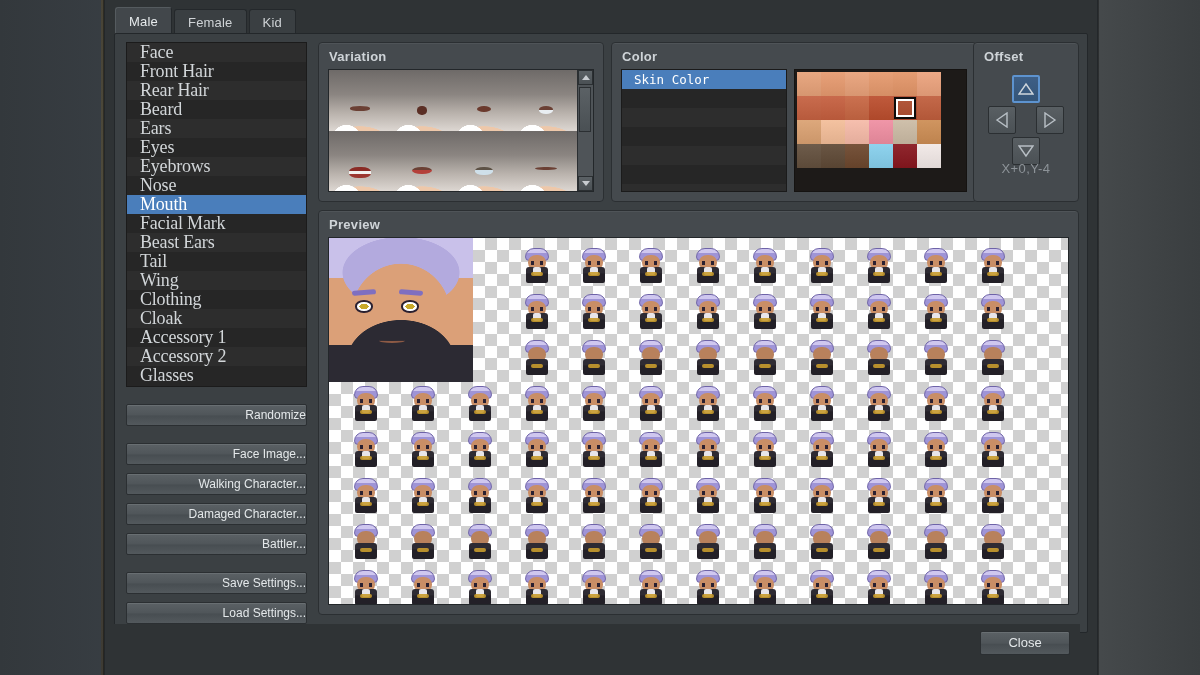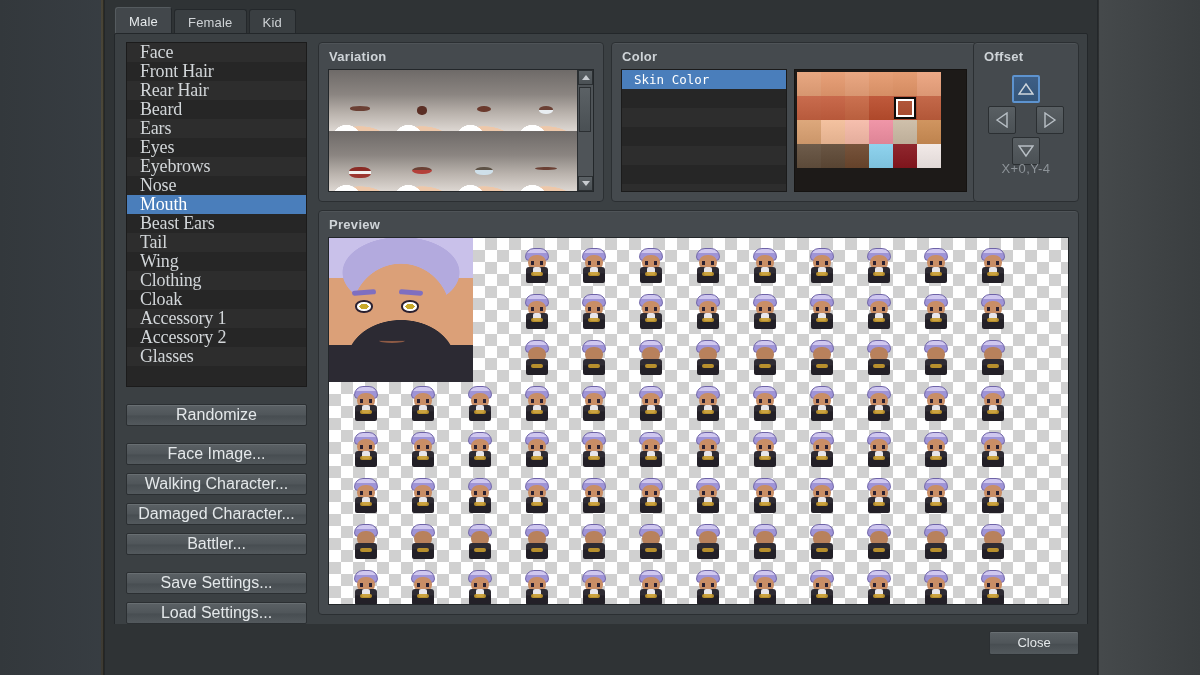--- a/index.html
+++ b/index.html
@@ -83,21 +83,21 @@
   .parts-item:nth-child(odd) { background:#2d2d2d; }
   .parts-item:nth-child(even){ background:#262626; }
   .parts-item.selected { background:#4a7ebb; color:#ffffff; }
 
   .btn {
     display:block; width:100%; height:22px; line-height:20px;
     margin-top:8px;
     background: linear-gradient(180deg,#5b6165 0%,#4f5559 52%,#474d51 53%,#53595d 100%);
     border:1px solid #2b2f32;
     border-radius:2px;
-    color:#e4e8ea; font-size:16px; text-align:center;
+    color:#e4e8ea; font-size:12px; text-align:right;
     box-shadow: inset 0 1px 0 rgba(255,255,255,.09);
   }
   .gap-lg { margin-top:17px; }
 
   
   .group {
     position:absolute;
     background:#454a4e;
     border:1px solid #2b2f32;
     border-radius:4px;
@@ -280,21 +280,21 @@
     position:absolute; left:13px; top:21px; width:8px; height:8px;
     background:#e8e6ea; border-radius:2px;
   }
   .sprite .gold {
     position:absolute; left:11px; top:26px; width:12px; height:4px;
     background:#c89b2e; border-radius:2px; opacity:.9;
   }
   .sprite.back .head { background:#b8815c; }
 
   
-  #bottombar { position:absolute; left:0; right:8px; bottom:0; height:51px; background:#2f3335; }
+  #bottombar { position:absolute; left:0; right:17px; bottom:0; height:51px; background:#2f3335; }
   #close-btn {
     position:absolute; right:10px; top:7px; width:90px; height:24px; line-height:22px;
     background: linear-gradient(180deg,#5b6165 0%,#4f5559 52%,#474d51 53%,#53595d 100%);
     border:1px solid #2b2f32; border-radius:2px;
     color:#e4e8ea; font-size:13px; text-align:center;
     box-shadow: inset 0 1px 0 rgba(255,255,255,.09);
   }
 </style>
 </head>
 <body>
@@ -323,20 +323,21 @@
       <div class="parts-list" id="parts-list">
           <div class="parts-item">Face</div>
           <div class="parts-item">Front Hair</div>
           <div class="parts-item">Rear Hair</div>
           <div class="parts-item">Beard</div>
           <div class="parts-item">Ears</div>
           <div class="parts-item">Eyes</div>
           <div class="parts-item">Eyebrows</div>
           <div class="parts-item">Nose</div>
           <div class="parts-item selected">Mouth</div>
+          <div class="parts-item">Facial Mark</div>
           <div class="parts-item">Beast Ears</div>
           <div class="parts-item">Tail</div>
           <div class="parts-item">Wing</div>
           <div class="parts-item">Clothing</div>
           <div class="parts-item">Cloak</div>
           <div class="parts-item">Accessory 1</div>
           <div class="parts-item">Accessory 2</div>
           <div class="parts-item">Glasses</div>
         </div>
 

